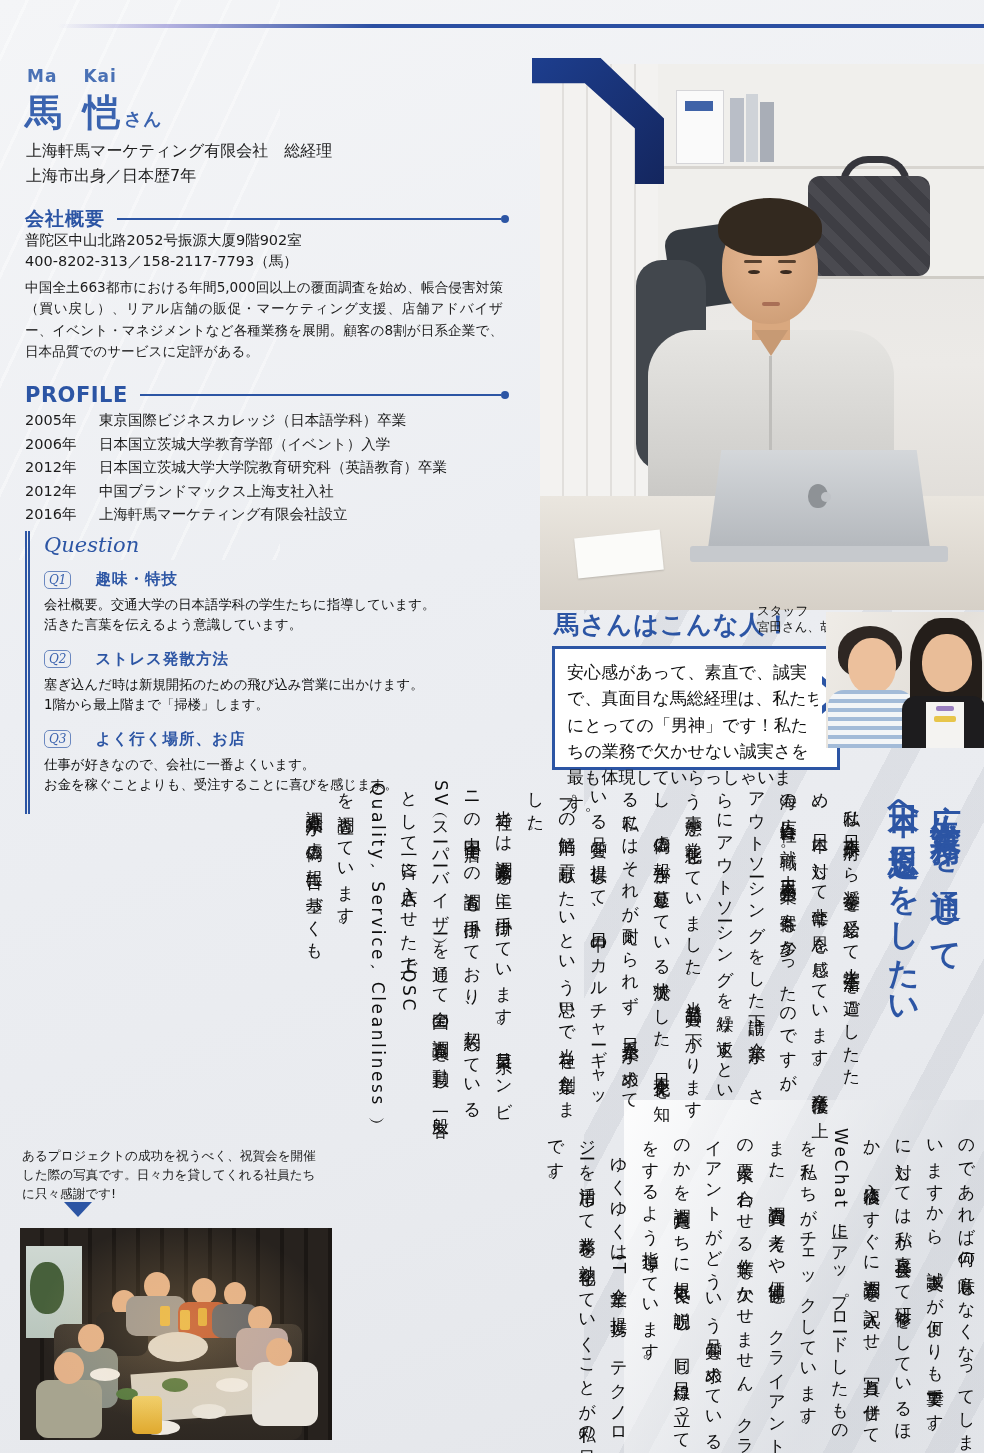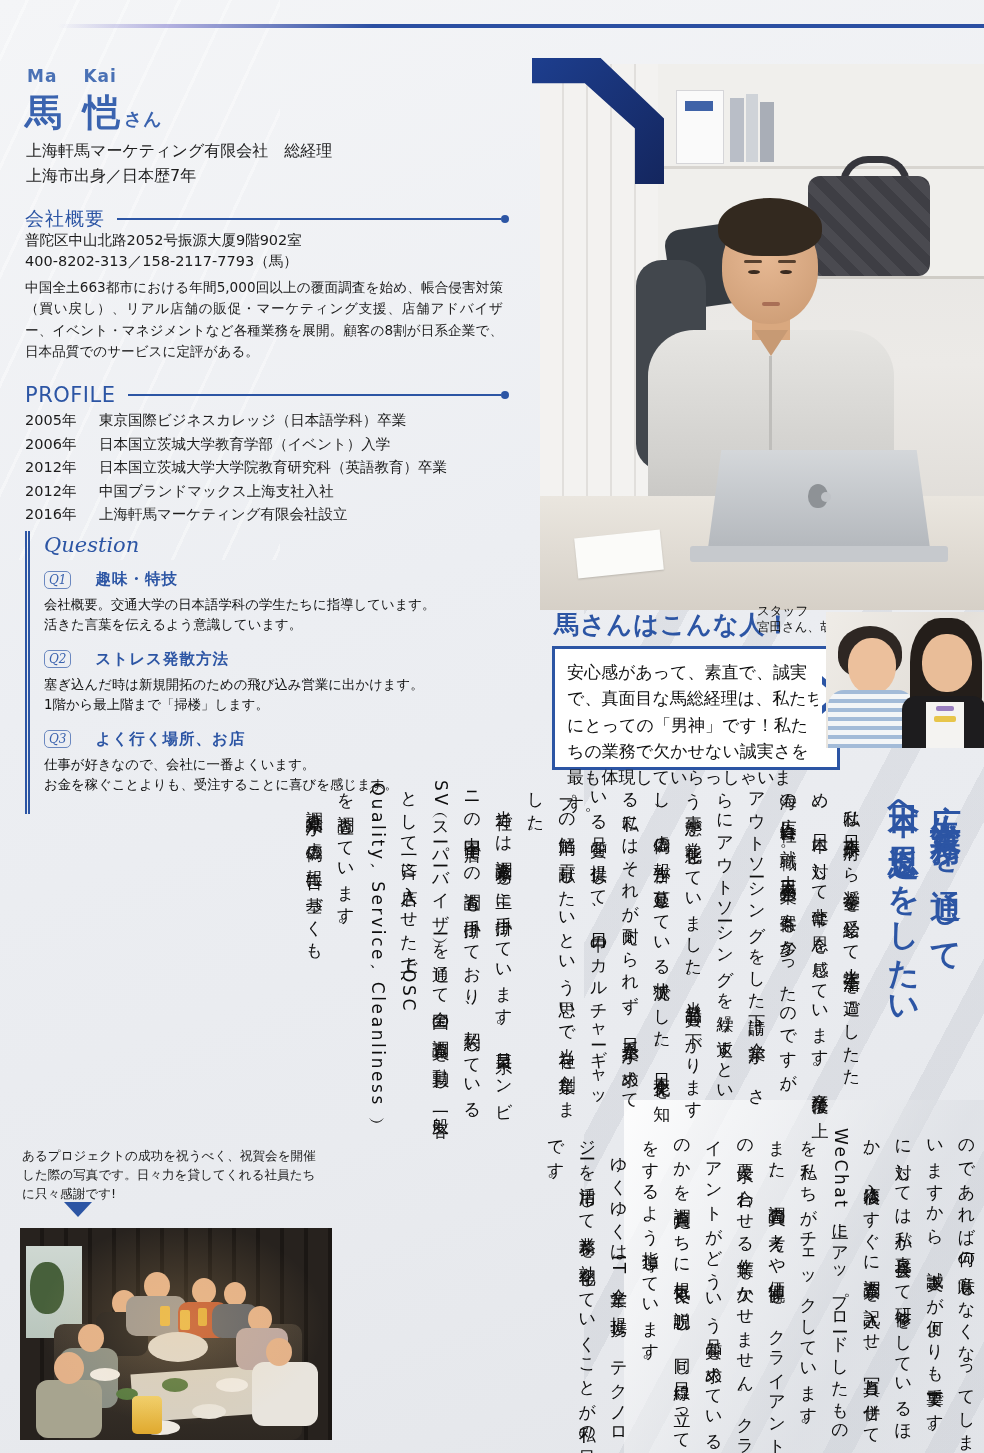--- a/index.html
+++ b/index.html
@@ -19,21 +19,21 @@
     background:linear-gradient(90deg,rgba(130,120,200,0),rgba(125,120,205,.55) 12%,#2b4fa2 34%,#2b4fa2 100%);}
   
   .romaji{position:absolute;left:27px;top:66px;color:#45699; color:#4a71b5;font-size:17px;font-weight:bold;letter-spacing:1px;}
   .romaji .k{margin-left:26px;}
   .name{position:absolute;left:25px;top:88px;color:#35b; color:#3a63af;font-weight:bold;font-size:37px;letter-spacing:4px;}
   .name .hono{font-size:18px;letter-spacing:1px;}
   .title-line{position:absolute;left:26px;top:141px;font-size:16px;font-weight:500;color:#1c1c1c;}
   .origin-line{position:absolute;left:26px;top:166px;font-size:16px;font-weight:500;color:#1c1c1c;}
   
   .sec-head{position:absolute;display:flex;align-items:center;width:484px;left:25px;}
-  .sec-head .t{color:#2c55a4;font-weight:normal;white-space:nowrap;}
+  .sec-head .t{color:#2c55a4;font-weight:bold;white-space:nowrap;}
   .sec-head .rule{flex:1;height:2px;background:#2c55a4;margin:0 0 0 12px;}
   .sec-head .dot{width:8px;height:8px;border-radius:50%;background:#2c55a4;flex:none;}
   #company-head{top:206px;} #company-head .t{font-size:19px;letter-spacing:1px;}
   #profile-head{top:383px;} #profile-head .t{font-size:21px;letter-spacing:.5px;}
   .addr{position:absolute;left:25px;top:231px;font-size:14.5px;}
   .phone{position:absolute;left:25px;top:252px;font-size:14.5px;}
   .company-desc{position:absolute;left:25px;top:277px;width:478px;font-size:13.6px;line-height:1.58;text-align:justify;}
   
   .profile-rows{position:absolute;left:25px;top:411px;font-size:14.5px;}
   .profile-rows .row{display:flex;margin-bottom:4.5px;}

